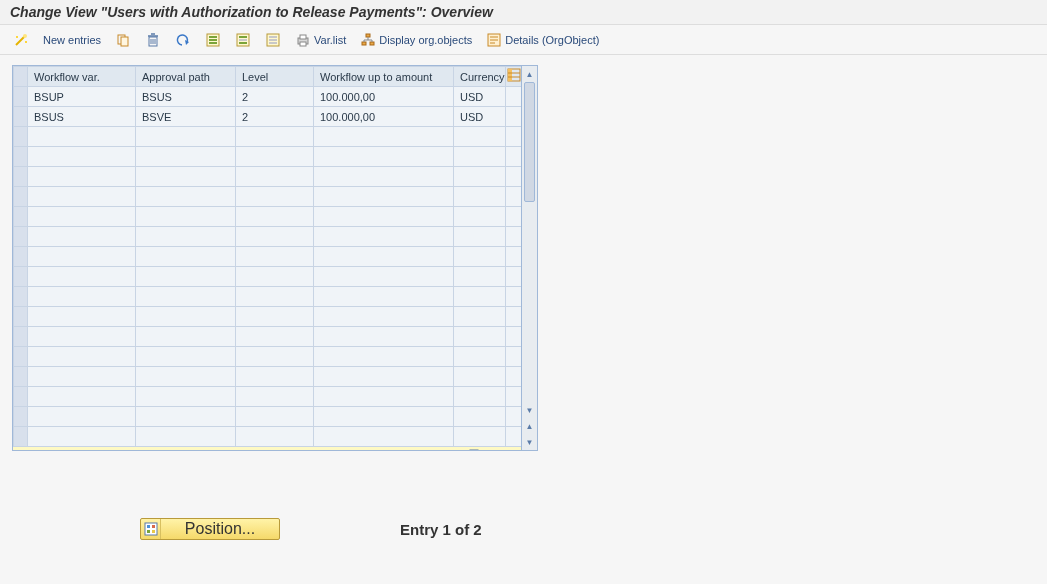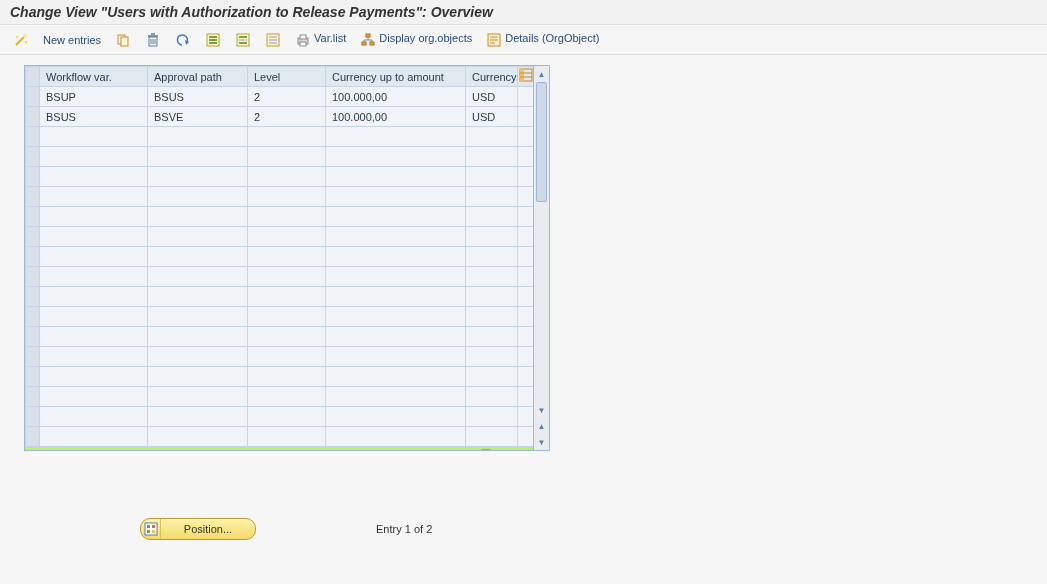--- a/index.html
+++ b/index.html
@@ -25,37 +25,37 @@
       display: flex;
       align-items: center;
       gap: 4px;
       padding: 4px 8px;
       background: #f6f6f6;
       border-bottom: 1px solid #ddd;
       height: 30px;
     }
     .toolbar .btn {
       display: inline-flex;
-      align-items: flex-start;
+      align-items: center;
       gap: 3px;
       padding: 2px 4px;
       cursor: pointer;
       border: 1px solid transparent;
       border-radius: 2px;
       color: #2a4a7a;
       font-size: 11px;
     }
     .icon { display: inline-block; width: 16px; height: 16px; }
     .table-area {
-      margin: 10px 24px;
+      margin: 10px 12px;
       width: 526px;
       height: 386px;
       border: 1px solid #a0b8d8;
       display: flex;
-      background: #bef264;
+      background: #fef9c3;
       position: relative;
     }
     .table-main { flex: 1; display: flex; flex-direction: column; overflow: hidden; }
     .vscroll {
       width: 16px;
       background: #e8ecf0;
       border-left: 1px solid #a0b8d8;
       display: flex;
       flex-direction: column;
       align-items: center;
@@ -114,33 +114,33 @@
     .footer {
       position: absolute;
       left: 0; right: 0; top: 518px;
       display: flex;
       align-items: center;
       padding-left: 140px;
       gap: 120px;
     }
     .position-btn {
       display: inline-flex; align-items: center;
-      width: 116px; height: 22px;
+      width: 140px; height: 22px;
       background: linear-gradient(#fff3a8, #f5d96a);
       border: 1px solid #b89a3a;
-      border-radius: 10px;
+      border-radius: 2px;
       cursor: pointer;
-      font-size: 11px; color: #333;
+      font-size: 16px; color: #333;
     }
     .position-btn .pbicon {
       width: 20px; height: 100%; display: flex; align-items: center; justify-content: center;
       border-right: 1px solid #d8c060;
     }
     .position-btn .pblabel { flex: 1; text-align: center; }
-    .entry-text { font-size: 11px; color: #333; }
+    .entry-text { font-size: 15px; color: #333; font-weight: bold; }
     
     svg { display: block; }
   </style>
 </head>
 <body>
 
 <div class="title-bar">Change View "Users with Authorization to Release Payments": Overview</div>
 
 <div class="toolbar">
   <span class="btn">
@@ -262,21 +262,21 @@
         <col style="width:140px">
         <col style="width:52px">
         <col style="width:18px">
       </colgroup>
       <thead>
         <tr>
           <th class="rowsel"></th>
           <th>Workflow var.</th>
           <th>Approval path</th>
           <th>Level</th>
-          <th>Currency up to amount</th>
+          <th>Workflow up to amount</th>
           <th>Currency</th>
           <th class="head-icon-cell">
             <span class="icon">
               <svg width="14" height="14">
                   <rect x="1" y="1" width="12" height="12" fill="none" stroke="#c88a2a"></rect>
                   <rect x="1" y="1" width="4" height="12" fill="#f5c060"></rect>
                   <line x1="1" y1="5" x2="13" y2="5" stroke="#c88a2a"></line>
                   <line x1="1" y1="9" x2="13" y2="9" stroke="#c88a2a"></line>
                 </svg>
             </span>

